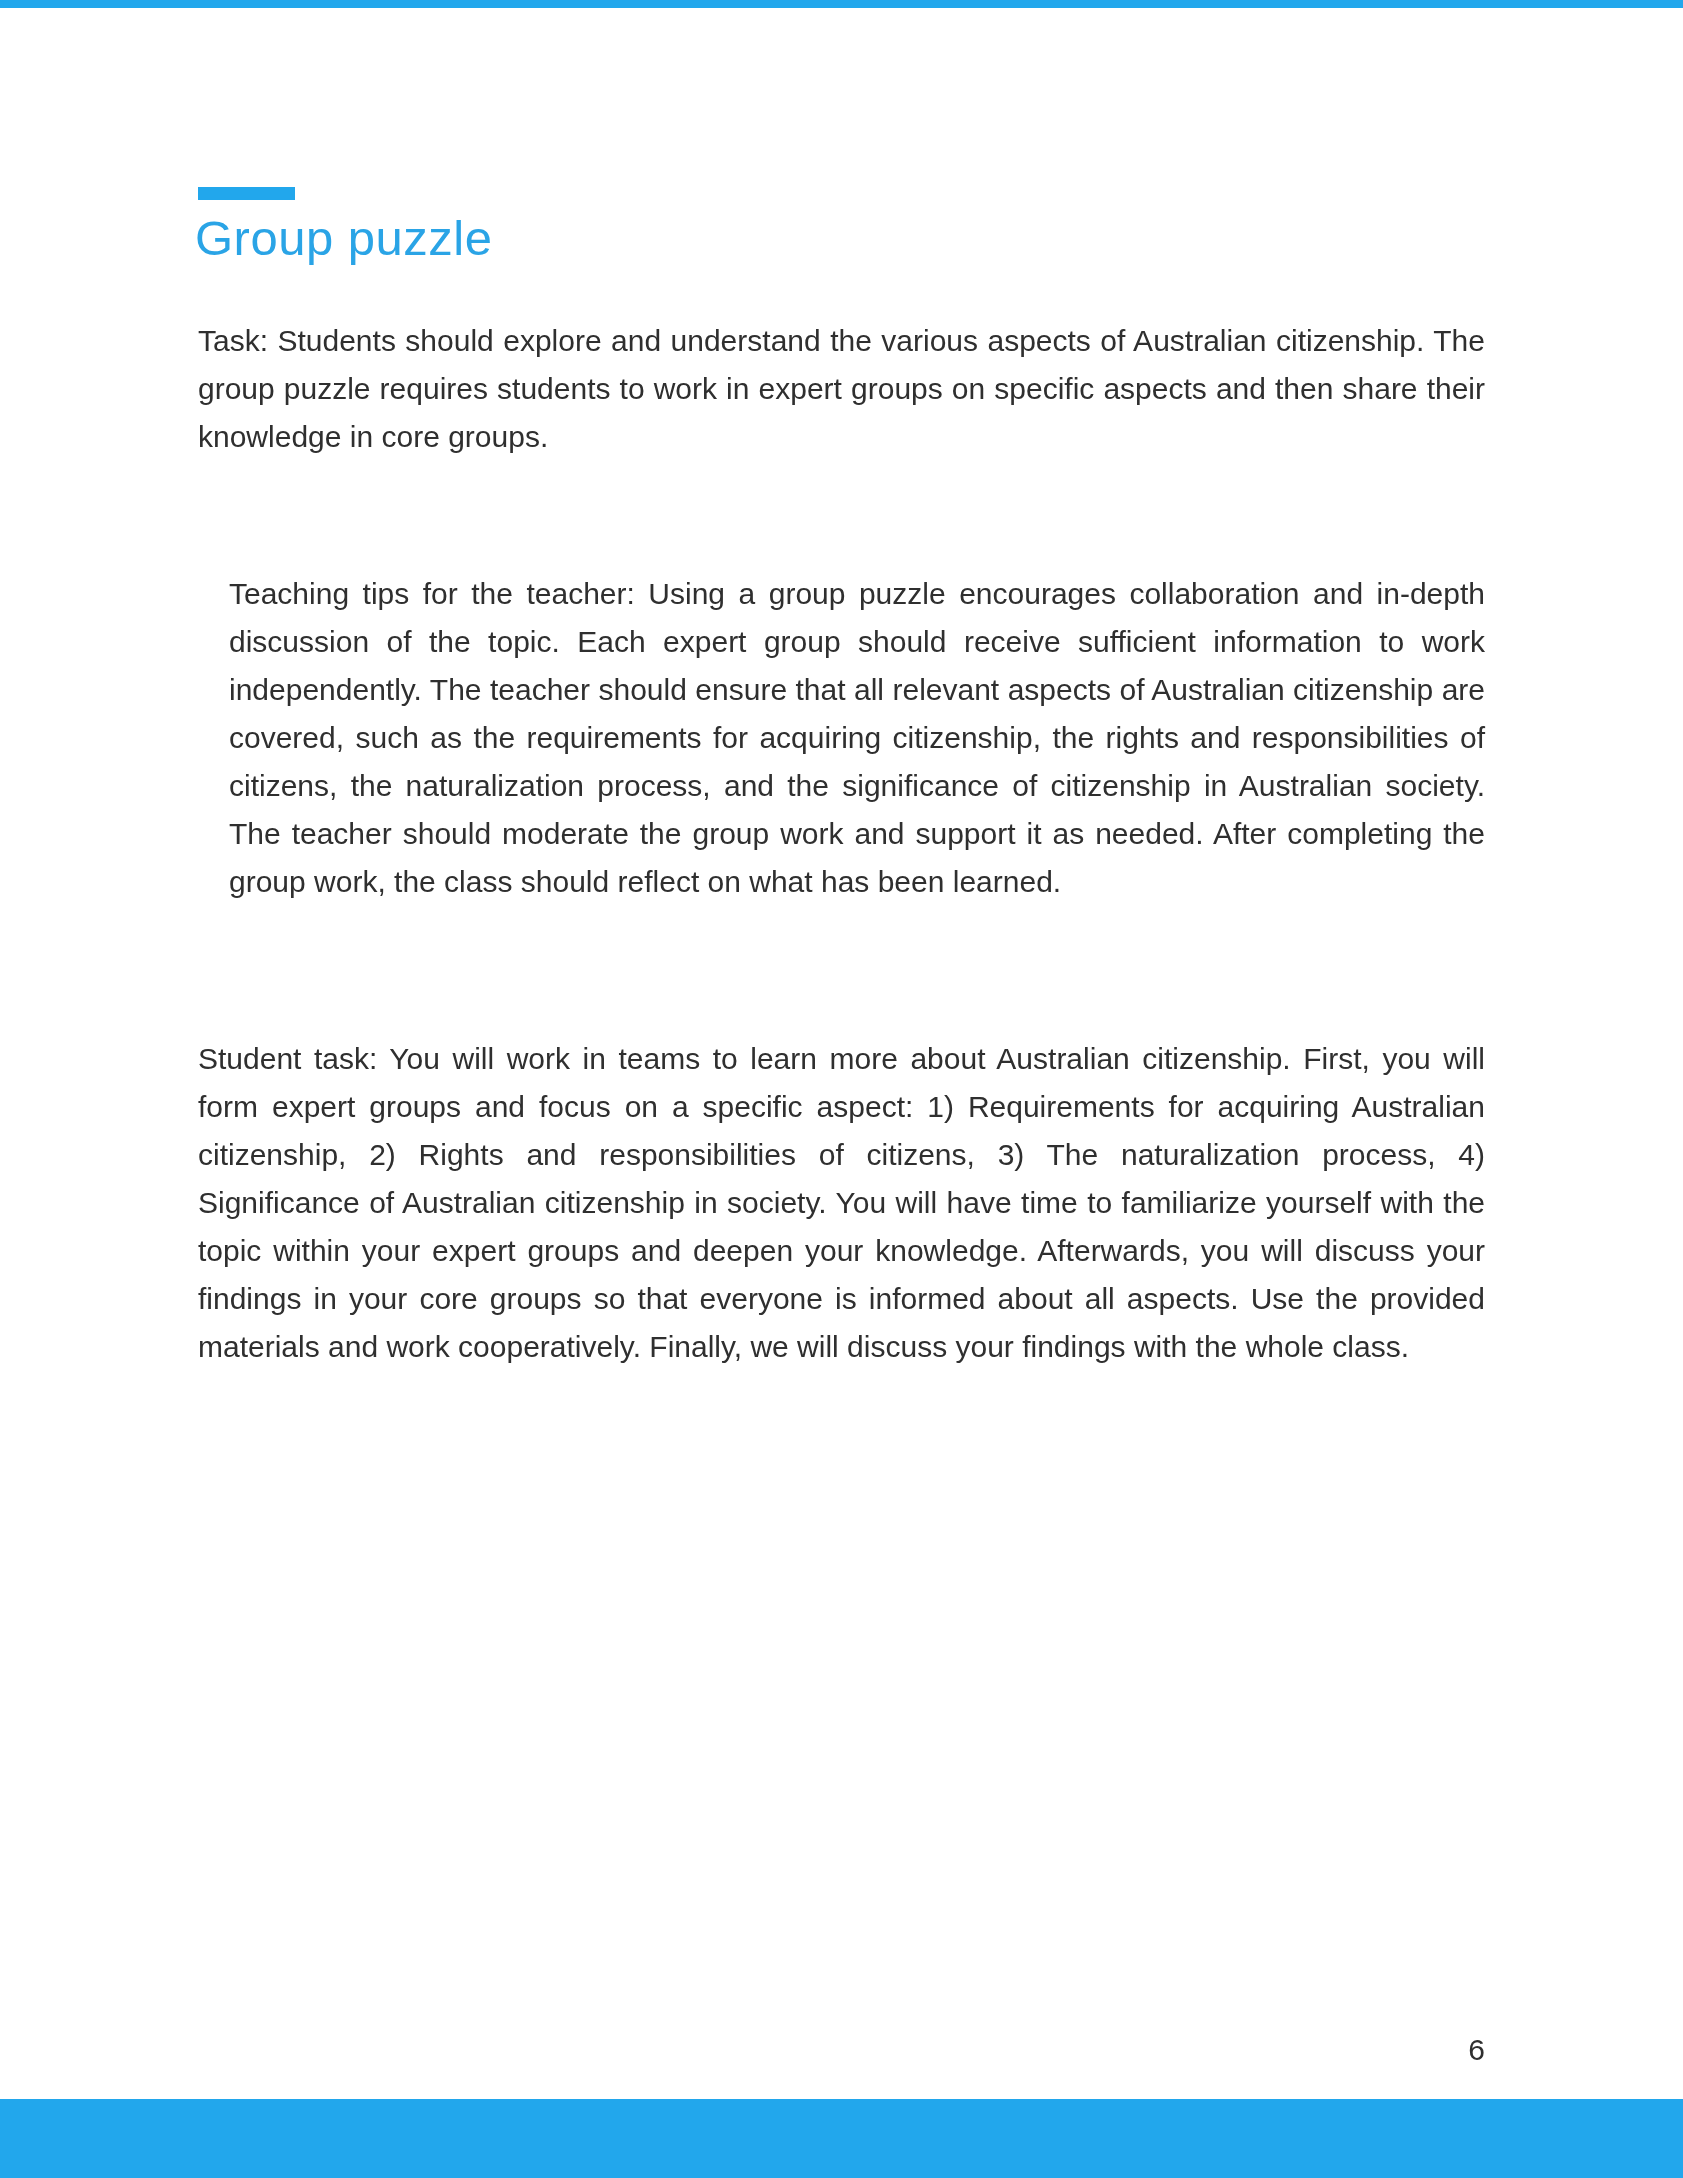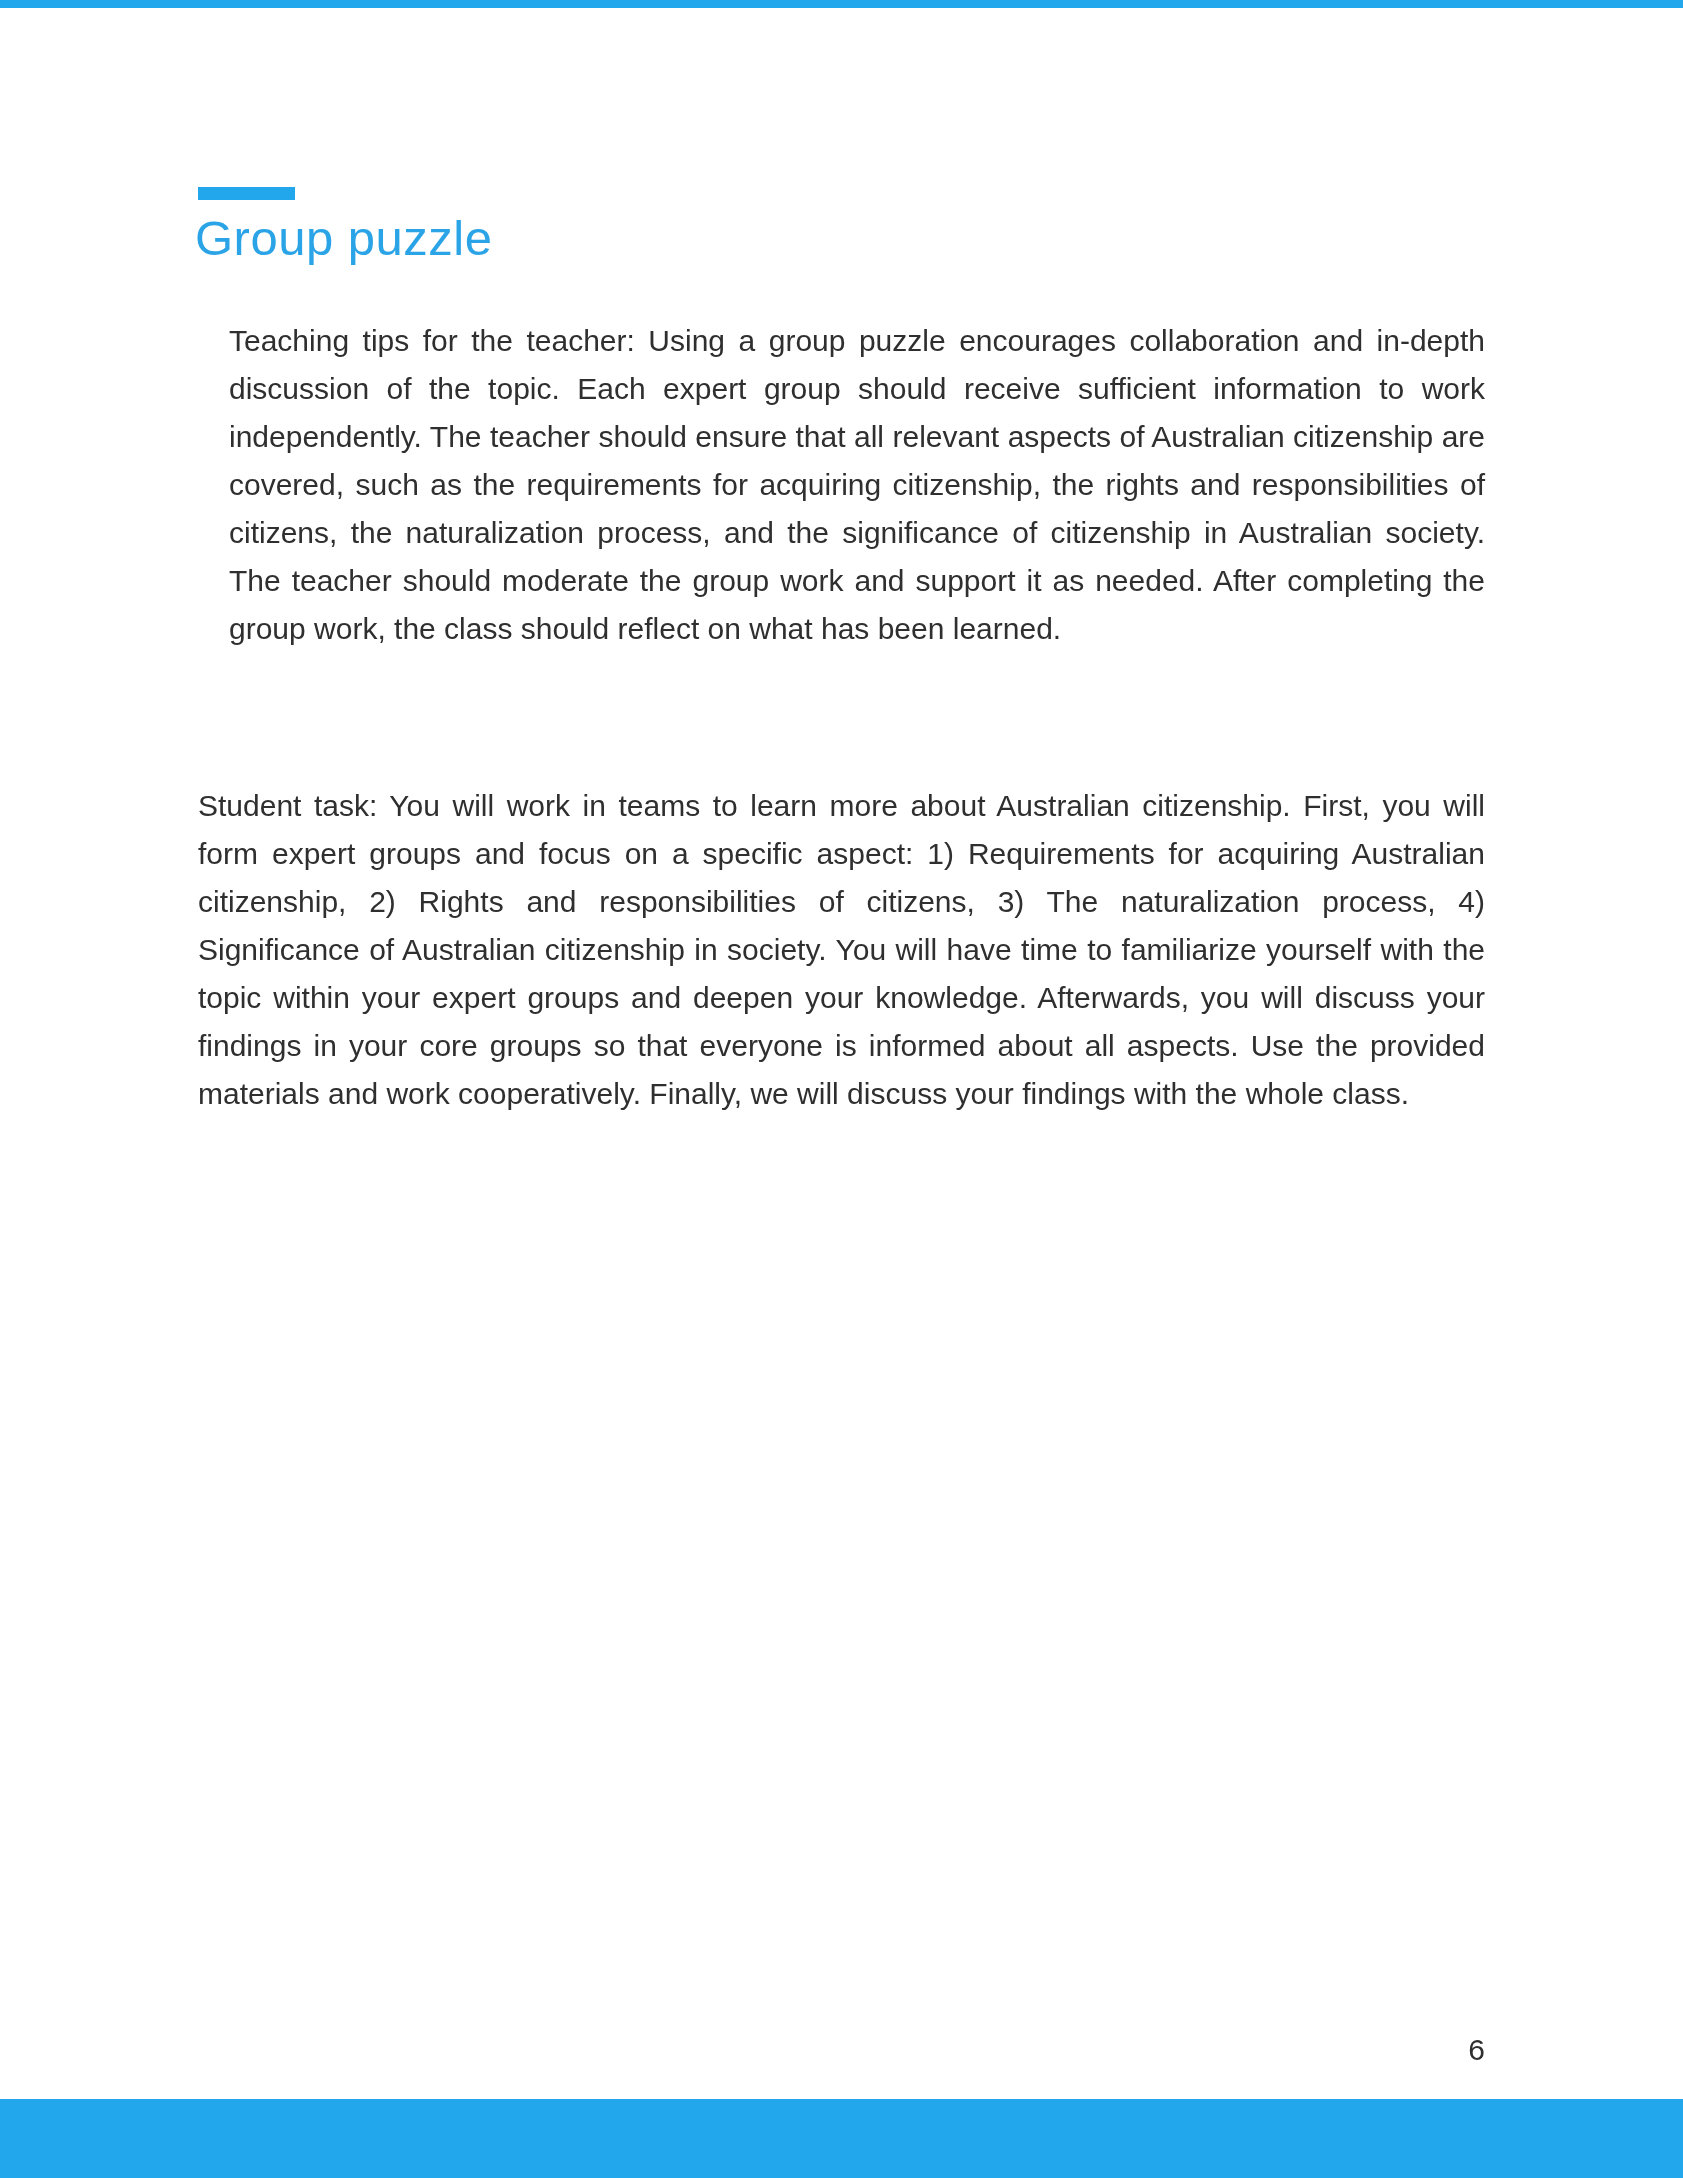--- a/index.html
+++ b/index.html
@@ -71,20 +71,21 @@
 
 <div class="page">
 
   <div class="bar-top"></div>
 
   <div class="accent-rect"></div>
 
   <h1 class="page-title">Group puzzle</h1>
 
   <div class="content">
+    <p class="para gap-after-task">Task: Students should explore and understand the various aspects of Australian citizenship. The group puzzle requires students to work in expert groups on specific aspects and then share their knowledge in core groups.</p>
     <p class="para gap-after-tips">Teaching tips for the teacher: Using a group puzzle encourages collaboration and in-depth discussion of the topic. Each expert group should receive sufficient information to work independently. The teacher should ensure that all relevant aspects of Australian citizenship are covered, such as the requirements for acquiring citizenship, the rights and responsibilities of citizens, the naturalization process, and the significance of citizenship in Australian society. The teacher should moderate the group work and support it as needed. After completing the group work, the class should reflect on what has been learned.</p>
     <p class="para">Student task: You will work in teams to learn more about Australian citizenship. First, you will form expert groups and focus on a specific aspect: 1) Requirements for acquiring Australian citizenship, 2) Rights and responsibilities of citizens, 3) The naturalization process, 4) Significance of Australian citizenship in society. You will have time to familiarize yourself with the topic within your expert groups and deepen your knowledge. Afterwards, you will discuss your findings in your core groups so that everyone is informed about all aspects. Use the provided materials and work cooperatively. Finally, we will discuss your findings with the whole class.</p>
   </div>
 
   <div class="page-number">6</div>
 
   <div class="bar-bottom"></div>
 
 </div>
 

